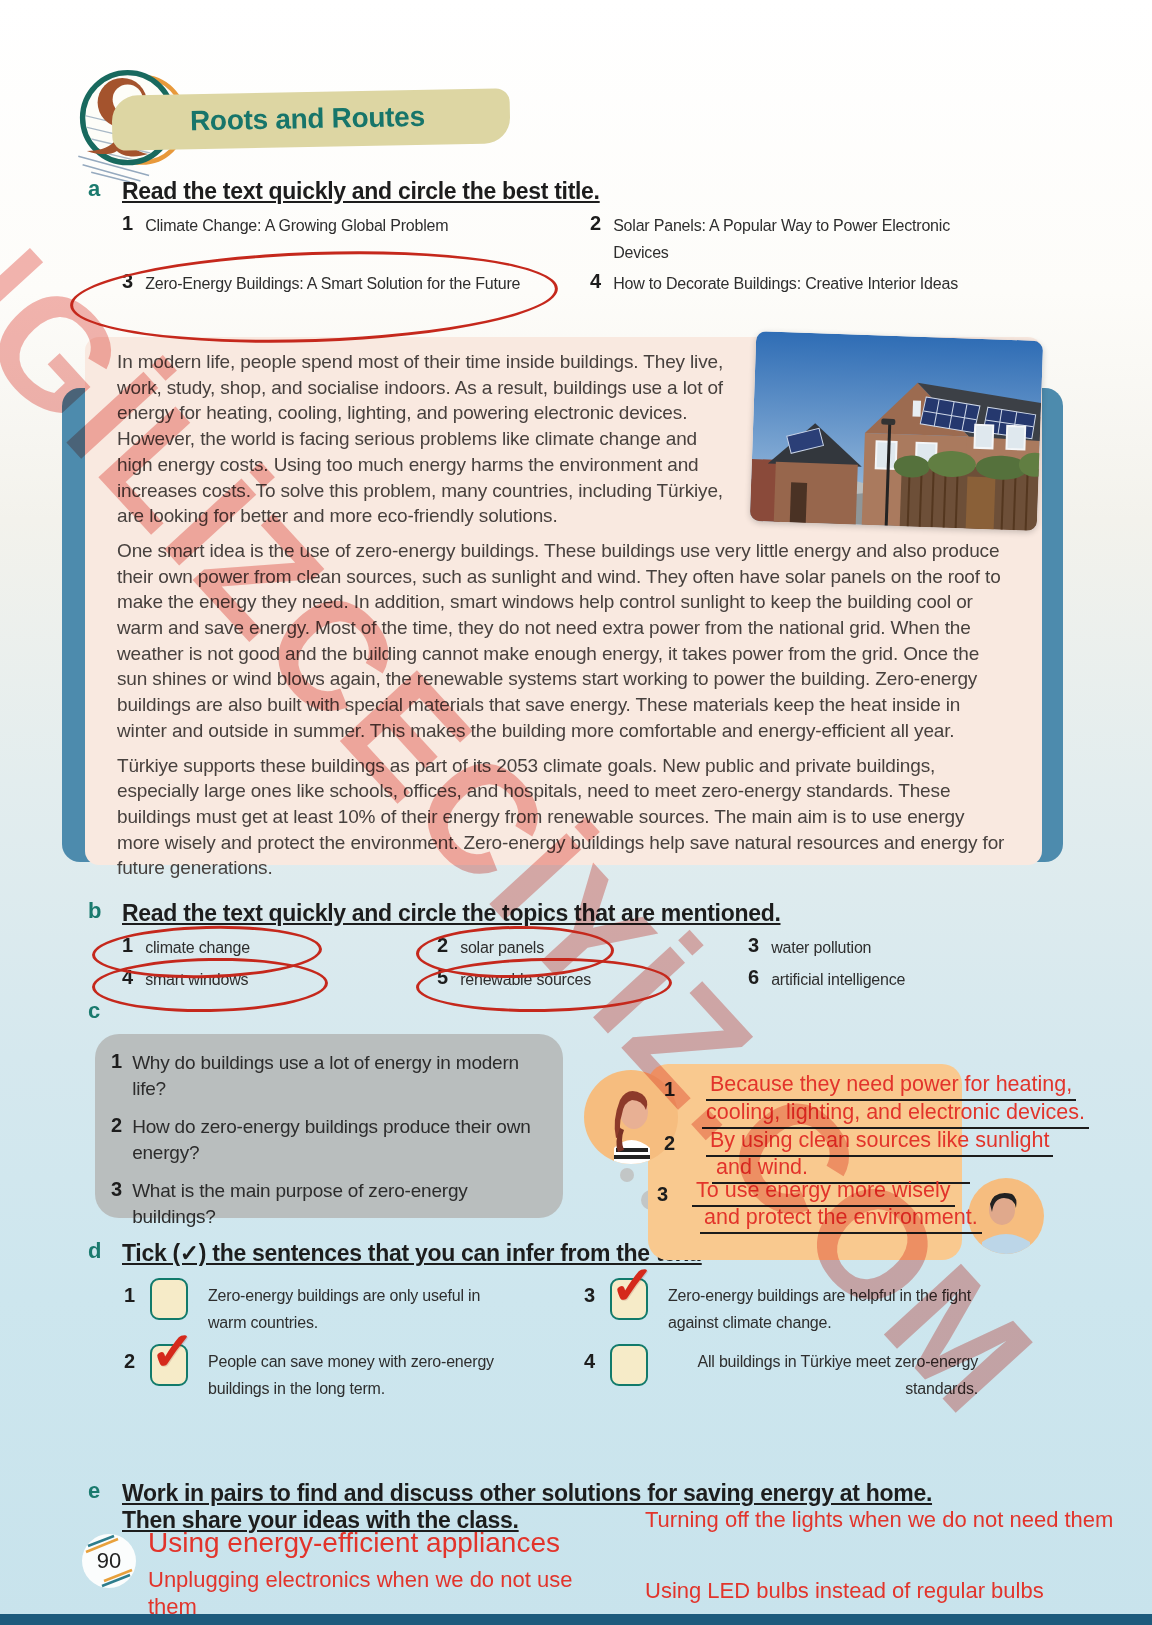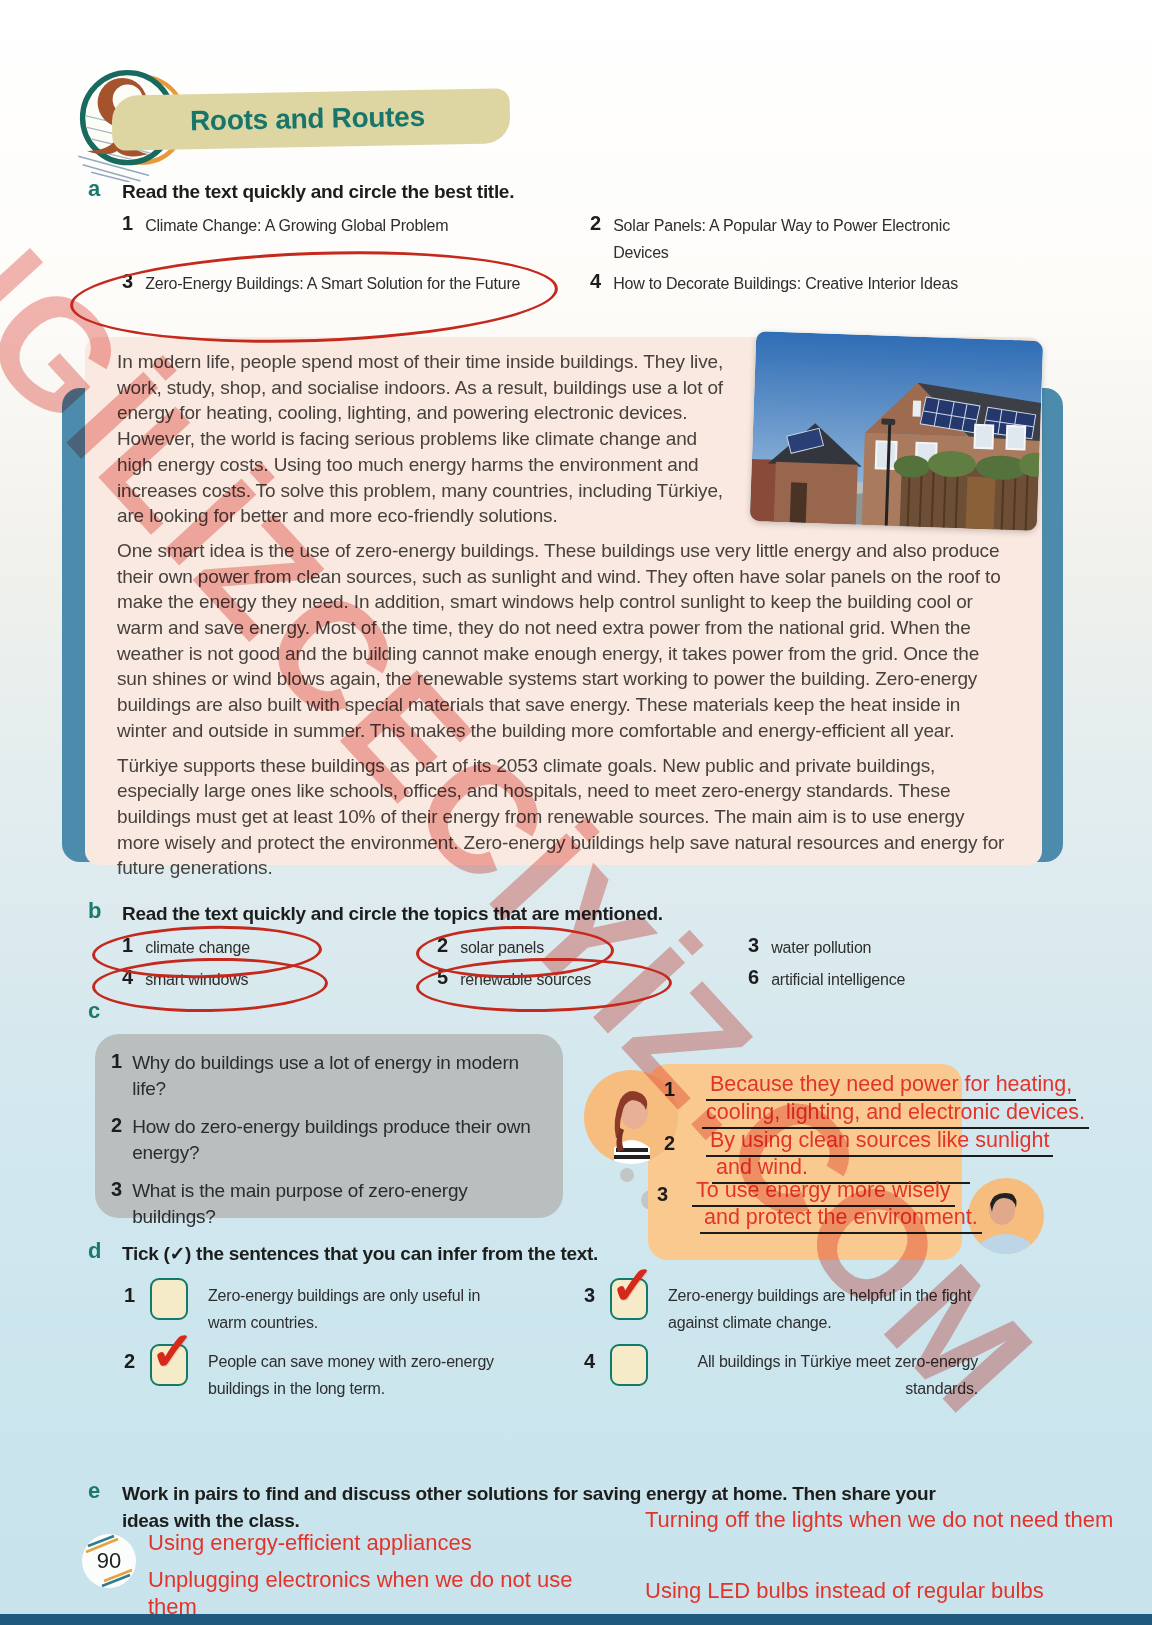--- a/index.html
+++ b/index.html
@@ -1,21 +1,21 @@
 <!DOCTYPE html>
 <html><head>
 <meta charset="utf-8">
 <style>
   html,body{margin:0;padding:0;}
   body{font-family:"Liberation Sans", sans-serif;}
   .page{position:relative;width:1152px;height:1625px;overflow:hidden;
     background:linear-gradient(180deg,#ffffff 0%,#fdfcf9 18%,#f3f2ec 32%,#e3edee 48%,#d5e8ee 65%,#cde6ee 80%,#c8e3ec 100%);}
   .abs{position:absolute;}
   .ex-letter{color:#1a7a6e;font-weight:700;font-size:22px;}
-  .ex-instr{font-weight:700;font-size:19px;color:#1d1d1d;letter-spacing:-0.3px;line-height:27px;}
+  .ex-instr{font-weight:700;font-size:23px;color:#1d1d1d;letter-spacing:-0.3px;line-height:27px;text-decoration:underline;}
   .num{font-weight:700;color:#1d1d1d;font-size:20px;}
   .opt-text{font-size:16px;color:#2e2e2e;line-height:27px;letter-spacing:-0.2px;}
   .opt-row{display:flex;gap:12px;}
   .passage-box{background:#f9e9e0;border-radius:14px;padding:12px 32px;}
   .passage-box p{margin:0 0 9px 0;font-size:19px;line-height:25.7px;color:#47413e;letter-spacing:-0.15px;}
   .red-ellipse{border:3.5px solid #c5281c;border-radius:50%;z-index:45;pointer-events:none;}
   .blue-panel{background:#4d8bad;border-radius:18px;}
   .gray-box{background:#b9bebe;border-radius:24px;padding:16px 12px 0 16px;}
   .q-row{display:flex;gap:10px;margin-bottom:12px;}
   .q-text{font-size:19px;color:#2c2c2c;line-height:26px;letter-spacing:-0.2px;}
@@ -256,21 +256,21 @@
   <span class="abs check-mark" style="left:150px;top:1324px;">✓</span>
   <span class="abs opt-text" style="left:208px;top:1348px;width:290px;">People can save money with zero-energy buildings in the long term.</span>
 
   <span class="abs num" style="left:584px;top:1350px;">4</span>
   <div class="abs checkbox" style="left:610px;top:1344px;"></div>
   <span class="abs opt-text" style="left:668px;top:1348px;width:310px;text-align:right;">All buildings in Türkiye meet zero-energy standards.</span>
 
   <span class="abs ex-letter" style="left:88px;top:1478px;">e</span>
   <span class="abs ex-instr" style="left:122px;top:1480px;width:850px;">Work in pairs to find and discuss other solutions for saving energy at home. Then share your ideas with the class.</span>
 
-  <span class="abs hand" style="left:148px;top:1530px;font-size:22px;">Using energy-efficient appliances</span>
+  <span class="abs hand" style="left:148px;top:1530px;font-size:28px;">Using energy-efficient appliances</span>
   <span class="abs hand" style="left:148px;top:1566px;font-size:22px;width:450px;white-space:normal;line-height:27px;">Unplugging electronics when we do not use them</span>
   <span class="abs hand" style="left:645px;top:1506px;font-size:22px;width:470px;white-space:normal;line-height:27px;">Turning off the lights when we do not need them</span>
   <span class="abs hand" style="left:645px;top:1578px;font-size:22px;">Using LED bulbs instead of regular bulbs</span>
 
   <div class="abs" style="left:80px;top:1532px;width:58px;height:58px;z-index:6;">
     <svg width="58" height="58" viewBox="0 0 58 58" class="abs" style="left:0;top:0;">
       <circle cx="29" cy="29" r="27" fill="#fbfdfd"></circle>
       <g stroke-width="2.5" fill="none">
         <path d="M8,14 L34,4" stroke="#2e7d8c"></path>
           <path d="M6,20 L38,7" stroke="#e8a13c"></path>

